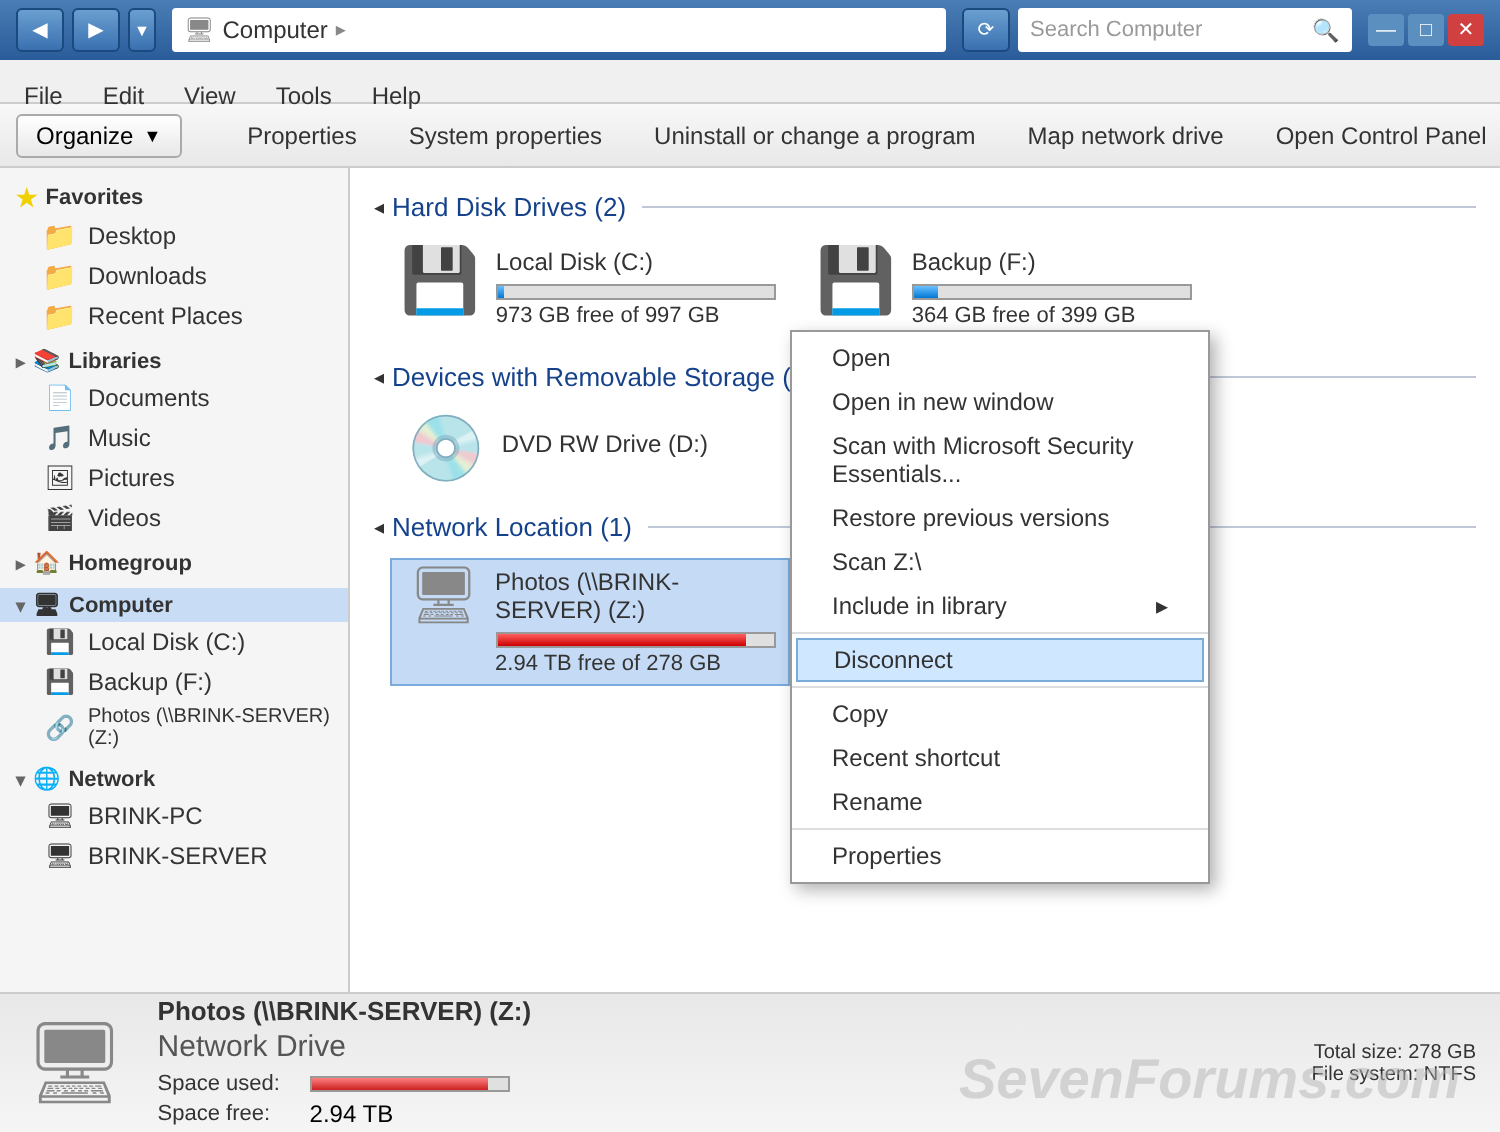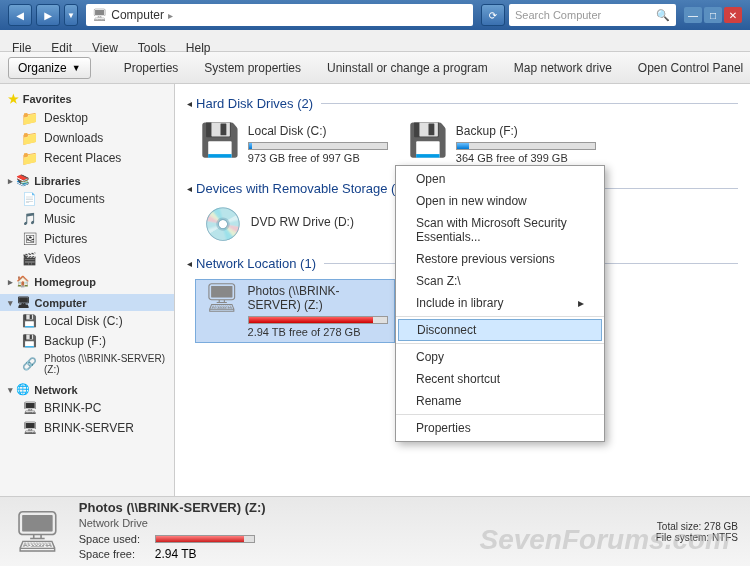--- a/index.html
+++ b/index.html
@@ -345,21 +345,21 @@
     .status-info {
       flex: 1;
     }
     .status-name {
       font-size: 13px;
       font-weight: bold;
       color: #333;
       margin-bottom: 2px;
     }
     .status-type {
-      font-size: 11px;
+      font-size: 15px;
       color: #555;
       margin-bottom: 4px;
     }
     .status-space-row {
       display: flex;
       align-items: center;
       gap: 6px;
       margin-bottom: 2px;
     }
     .status-space-label {

